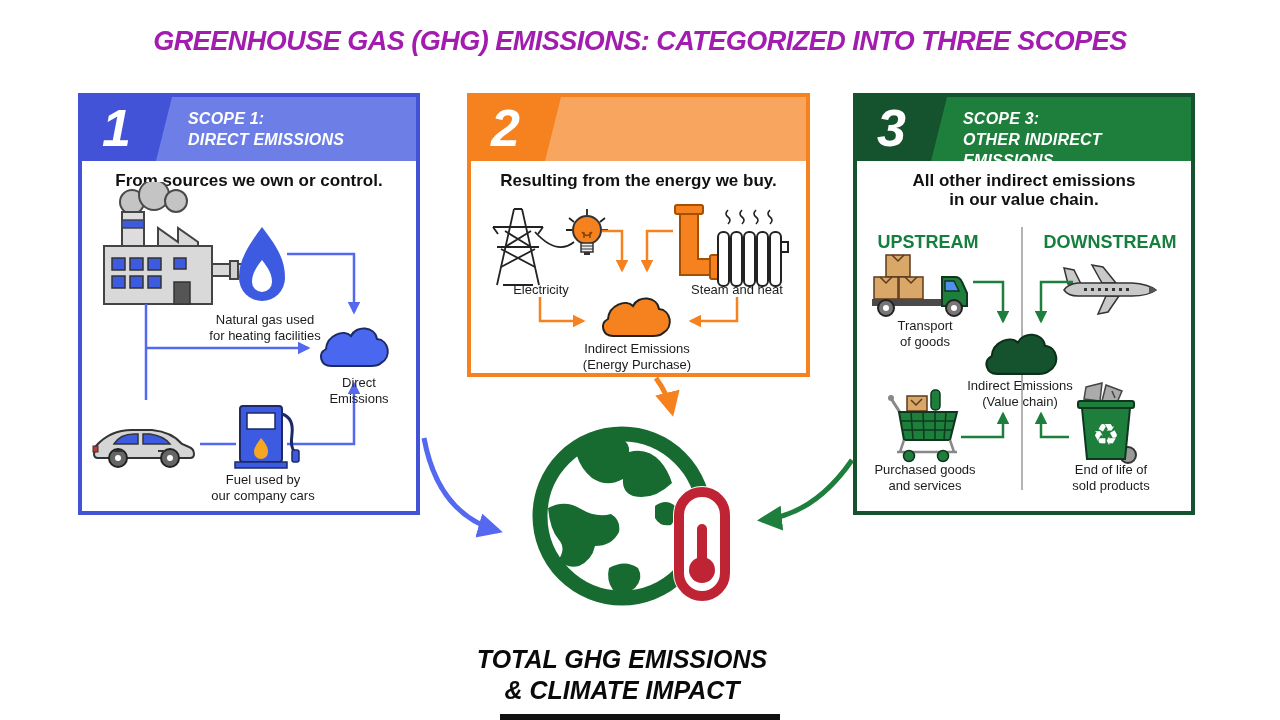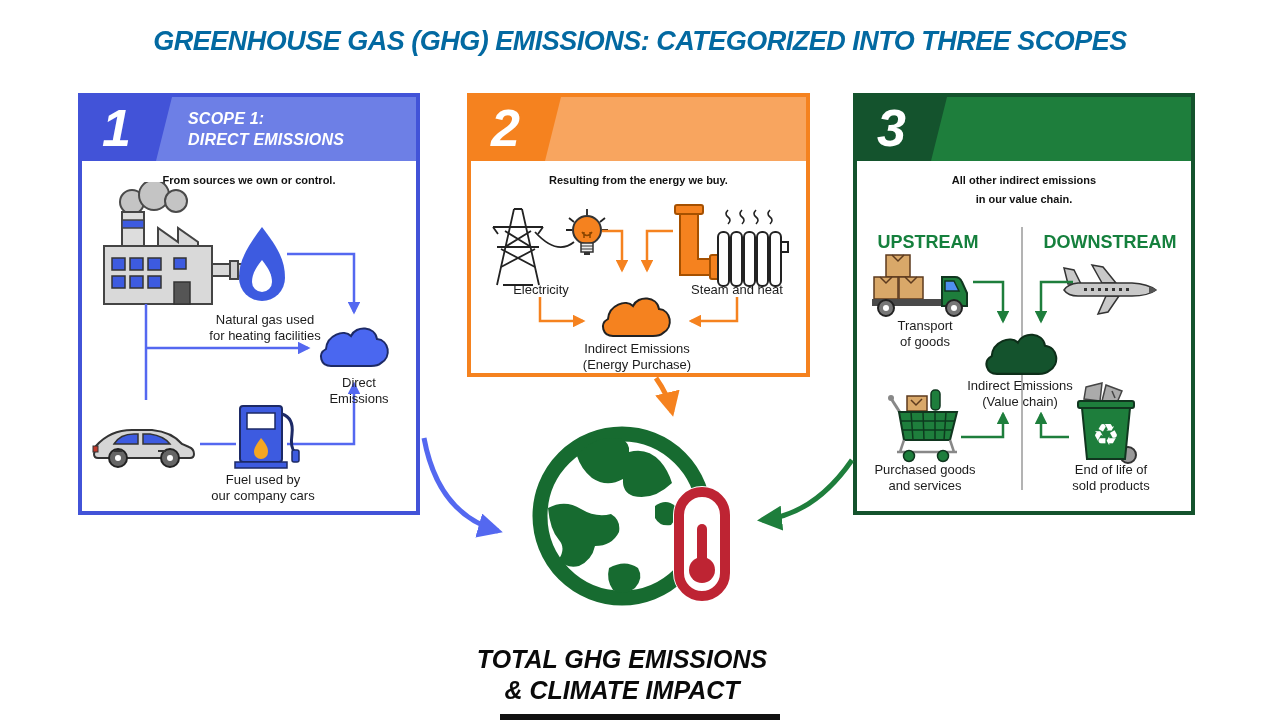--- a/index.html
+++ b/index.html
@@ -1,37 +1,37 @@
 <!DOCTYPE html>
 <html><head>
 <meta charset="utf-8">
 <style>
   html,body{margin:0;padding:0;background:#fff;}
   .stage{position:relative;width:1280px;height:720px;background:#fff;overflow:hidden;
          font-family:"Liberation Sans",sans-serif;color:#111;}
   .title{position:absolute;left:0;top:26px;width:1280px;text-align:center;
-         font-size:27px;font-weight:900;font-style:italic;letter-spacing:-0.5px;color:#0369a1;}
+         font-size:27px;font-weight:900;font-style:italic;letter-spacing:-0.5px;color:#a21caf;}
   .scope-box{position:absolute;background:#fff;box-sizing:border-box;}
   .box1{left:78px;top:93px;width:342px;height:422px;border:4px solid #4253D8;}
   .box2{left:467px;top:93px;width:343px;height:284px;border:4px solid #F5821F;}
   .box3{left:853px;top:93px;width:342px;height:422px;border:4px solid #14532D;}
   .box-head{position:absolute;left:0;top:0;right:0;height:64px;overflow:hidden;}
   .box1 .box-head{background:#6D7FE6;}
   .box2 .box-head{background:#F8A55F;}
   .box3 .box-head{background:#1E7E3C;}
   .num-block{position:absolute;left:-14px;top:-4px;bottom:-4px;width:96px;transform:skewX(-14deg);}
   .box1 .num-block{background:#4253D8;}
   .box2 .num-block{background:#F5821F;}
   .box3 .num-block{background:#14532D;}
   .num{position:absolute;left:20px;top:1px;font-size:52px;line-height:60px;font-weight:900;
        font-style:italic;color:#fff;}
   .box-heading{position:absolute;left:106px;top:11px;color:#fff;font-weight:800;font-style:italic;
        font-size:16px;line-height:21px;white-space:pre-line;letter-spacing:0.2px;}
   .subtitle{position:absolute;left:0;right:0;top:74px;text-align:center;font-weight:bold;
-       font-size:11px;line-height:19px;white-space:pre-line;color:#111;}
+       font-size:17px;line-height:19px;white-space:pre-line;color:#111;}
   .diagram{position:absolute;left:0;}
   .lbl{position:absolute;font-size:13px;line-height:16px;text-align:center;color:#1c1c1c;
        white-space:pre-line;transform:translateX(-50%);}
   .stream{position:absolute;font-size:18px;font-weight:bold;color:#15803d;transform:translateX(-50%);}
   .caption{position:absolute;left:372px;top:628px;width:500px;text-align:center;font-size:25px;
        line-height:31px;font-weight:900;font-style:italic;color:#0a0a0a;white-space:pre-line;margin-top:16px;}
   .bottom-bar{position:absolute;left:500px;top:714px;width:280px;height:6px;background:#111;}
   svg{display:block;}
 </style>
 </head>
@@ -188,20 +188,22 @@
     <div class="lbl" style="left:70px;top:185px;width:110px">Electricity</div>
     <div class="lbl" style="left:266px;top:185px;width:140px">Steam and heat</div>
     <div class="lbl" style="left:166px;top:244px;width:190px">Indirect Emissions
 (Energy Purchase)</div>
   </div>
 
   <div class="scope-box box3">
     <div class="box-head">
       <div class="num-block"></div>
       <div class="num">3</div>
+      <div class="box-heading">SCOPE 3:
+OTHER INDIRECT EMISSIONS</div>
     </div>
     <div class="subtitle">All other indirect emissions
 in our value chain.</div>
 
     <div class="stream" style="left:71px;top:135px">UPSTREAM</div>
     <div class="stream" style="left:253px;top:135px">DOWNSTREAM</div>
 
     <svg class="diagram" style="top:118px" width="334" height="296" viewBox="0 0 334 296">
       <line x1="165" y1="12" x2="165" y2="275" stroke="#9a9a9a" stroke-width="1.5"></line>
 

